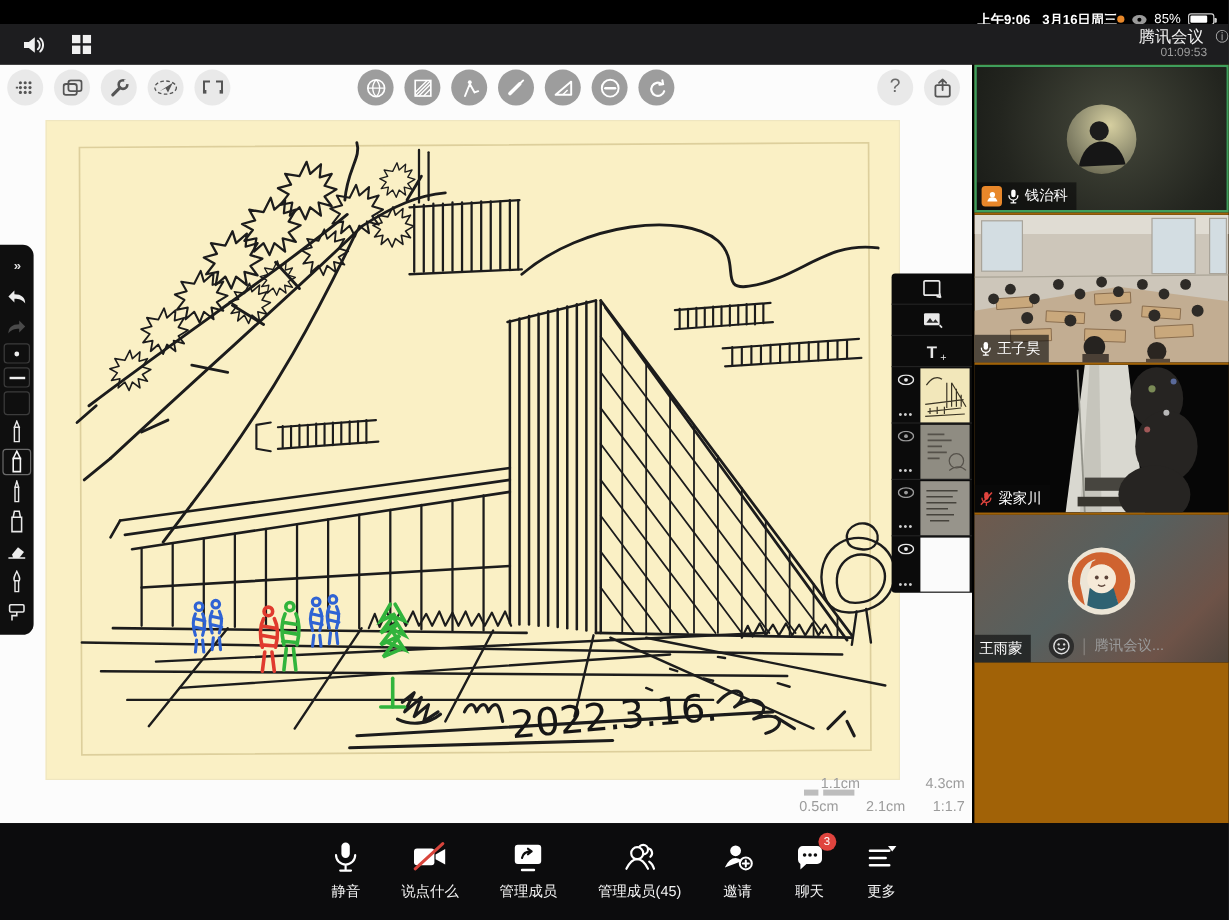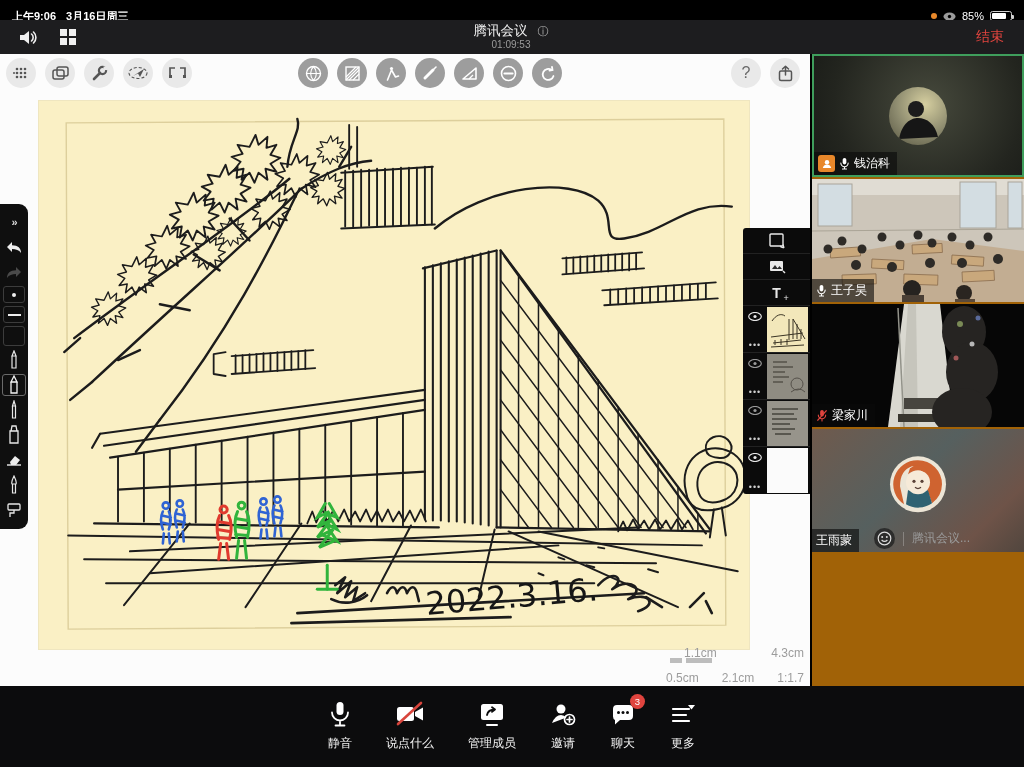--- a/index.html
+++ b/index.html
@@ -2,21 +2,21 @@
 <html><head>
 <meta charset="utf-8">
 <style>
   *{margin:0;padding:0;box-sizing:border-box}
   html,body{width:1024px;height:767px}
   body{background:#000;font-family:"Liberation Sans",sans-serif;position:relative;overflow:hidden;-webkit-font-smoothing:antialiased}
   svg{display:block}
 
   
   .statusbar{position:absolute;top:0;left:0;right:0;height:32px;background:#000;color:#fff;
-    display:flex;align-items:center;justify-content:space-between;padding:0 12px;font-size:11px}
+    display:flex;align-items:center;justify-content:flex-end;padding:0 12px;font-size:11px}
   .statusbar .left{display:flex;gap:10px;font-weight:bold}
   .statusbar .right{display:flex;align-items:center;gap:6px}
   .dot-orange{width:6px;height:6px;border-radius:50%;background:#e8882a}
   .battery{position:relative;width:22px;height:10px;border:1px solid #cfcfcf;border-radius:2.5px;padding:1px}
   .battery i{display:block;height:100%;width:80%;background:#fff;border-radius:1px}
   .battery:after{content:"";position:absolute;right:-3px;top:2.5px;width:2px;height:4px;background:#cfcfcf;border-radius:0 1px 1px 0}
 
   
   .meetingbar{position:absolute;top:20px;left:0;right:0;height:34px;background:#1d1d1f;color:#fff;display:flex;align-items:center}
   .mb-left{display:flex;align-items:center;gap:22px;padding-left:18px;flex:1}
@@ -131,23 +131,20 @@
           <rect x="9" y="9" width="7" height="7" fill="#f0f0f0"></rect>
       </svg>
     </button>
   </div>
   <div class="mb-center">
     <div class="mb-title-row">
       <span>腾讯会议</span>
       <span class="mb-info">ⓘ</span>
     </div>
     <span class="mb-timer">01:09:53</span>
-  </div>
-  <div class="mb-right">
-    <button class="end-btn">结束</button>
   </div>
 </div>
 
 <div class="content">
 
   <div class="share">
 
     <div class="appbar-left">
       <button class="circ">
         <svg width="16" height="16" viewBox="0 0 16 16">
@@ -628,21 +625,21 @@
 
     <div class="measure">
       <div class="mrow">
         <span style="margin-left:18px">1.1cm</span>
         <span>4.3cm</span>
       </div>
       <div class="mbars">
           <i></i>
           <i></i>
         </div>
-      <div class="mrow" style="margin-top:14px">
+      <div class="mrow" style="margin-top:8px">
         <span>0.5cm</span>
         <span>2.1cm</span>
         <span>1:1.7</span>
       </div>
     </div>
   </div>
 
   <div class="sidebar">
 
     <div class="tile active">
@@ -799,20 +796,30 @@
 
   <button class="bitem">
     <svg width="26" height="27" viewBox="0 0 26 27">
       <rect x="2" y="3" width="22" height="16" rx="2.5" fill="#fff"></rect>
       <path d="M8,14 q1,-5.5 8,-5.5 M16,8.5 l-3,-2.2 M16,8.5 l-3,2.4" stroke="#0c0c0d" stroke-width="1.8" fill="none" stroke-linecap="round"></path>
       <path d="M8,24 h10" stroke="#fff" stroke-width="2" stroke-linecap="round"></path>
     </svg>
     <span>管理成员</span>
   </button>
 
+  <button class="bitem">
+    <svg width="28" height="27" viewBox="0 0 28 27">
+      <circle cx="17" cy="7" r="4" fill="none" stroke="#fff" stroke-width="1.8"></circle>
+      <path d="M21,6 a4,4 0 0 1 2,7" fill="none" stroke="#fff" stroke-width="1.8" stroke-linecap="round"></path>
+      <circle cx="12" cy="10" r="5" fill="#0c0c0d" stroke="#fff" stroke-width="1.8"></circle>
+      <path d="M3,23 q4,-8 9,-8 q5,0 9,8" fill="none" stroke="#fff" stroke-width="1.8" stroke-linecap="round"></path>
+      <path d="M22,17 q3,2 4,6" fill="none" stroke="#fff" stroke-width="1.8" stroke-linecap="round"></path>
+    </svg>
+    <span>管理成员(45)</span>
+  </button>
 
   <button class="bitem">
     <svg width="26" height="27" viewBox="0 0 26 27">
       <circle cx="11" cy="8" r="4.5" fill="#fff"></circle>
       <path d="M2,22 q3.5,-8 9,-8 q3,0 5.5,2.5" fill="#fff"></path>
       <circle cx="19.5" cy="18.5" r="5" fill="none" stroke="#fff" stroke-width="1.7"></circle>
       <path d="M19.5,16 v5 M17,18.5 h5" stroke="#fff" stroke-width="1.7" stroke-linecap="round"></path>
     </svg>
     <span>邀请</span>
   </button>

